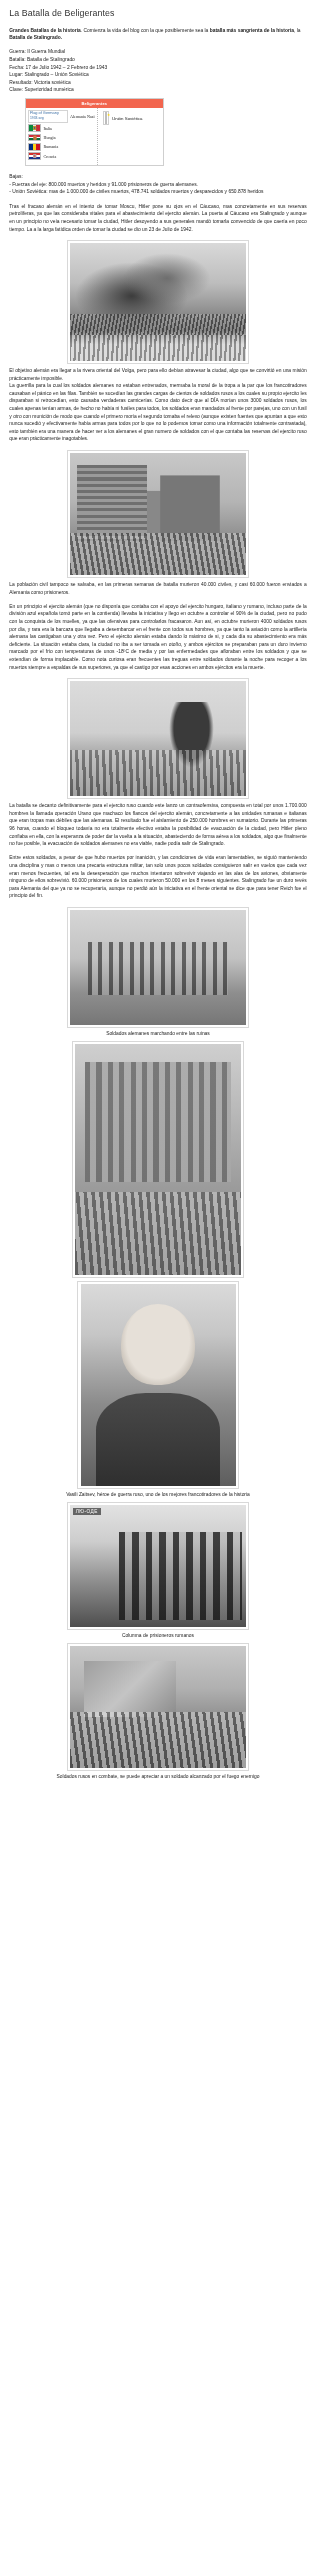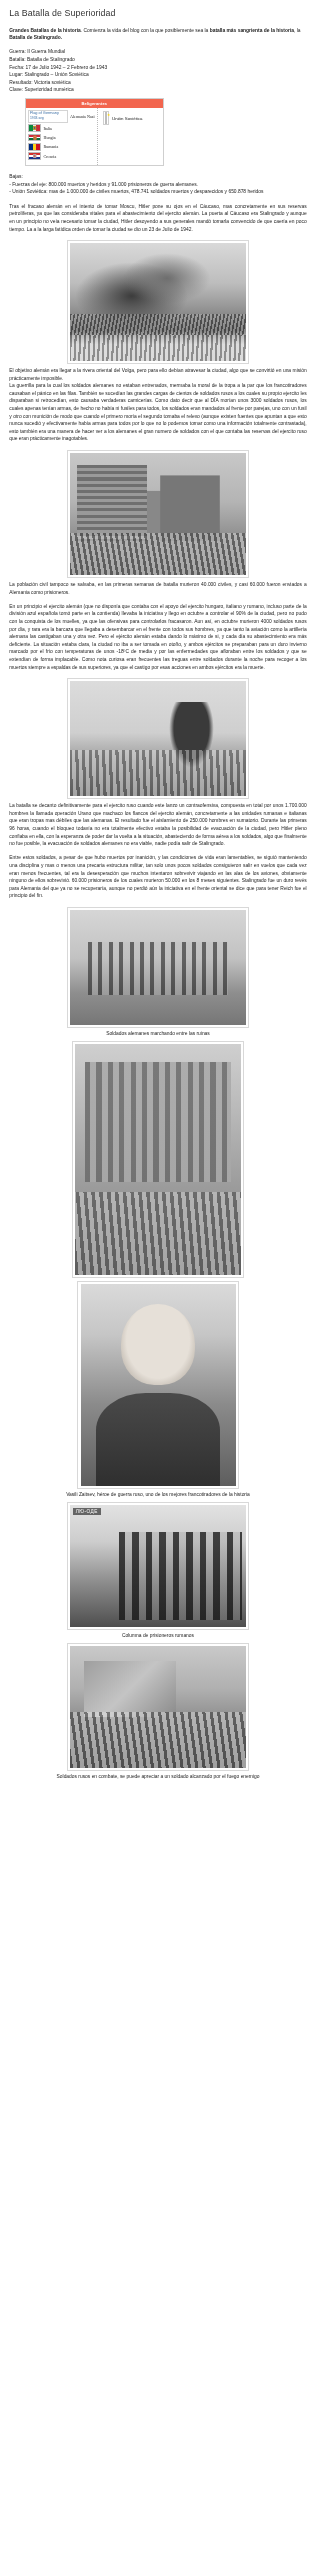--- a/index.html
+++ b/index.html
@@ -266,21 +266,21 @@
   .ph-combat:after{
     content:"";position:absolute;left:0;right:0;bottom:0;height:46%;
     background:repeating-linear-gradient(82deg,rgba(55,55,55,.55) 0 3.1px,rgba(225,225,225,.45) 3.1px 7.3px);
   }
 </style>
 </head>
 <body>
 
 <div class="page">
 
-  <h1 class="post-title">La Batalla de Superioridad</h1>
+  <h1 class="post-title">La Batalla de Beligerantes</h1>
 
   <p class="para lead">
     <b>Grandes Batallas de la historia</b><span>. Comienza la vida del blog con la que posiblemente sea la </span><b>batalla más sangrienta de la historia</b><span>, la </span><b>Batalla de Stalingrado.</b>
   </p>
 
   <div class="factsheet">
     <div>Guerra: II Guerra Mundial</div>
     <div>Batalla: Batalla de Stalingrado</div>
     <div>Fecha: 17 de Julio 1942 – 2 Febrero de 1943</div>
     <div>Lugar: Stalingrado – Unión Soviética</div>

